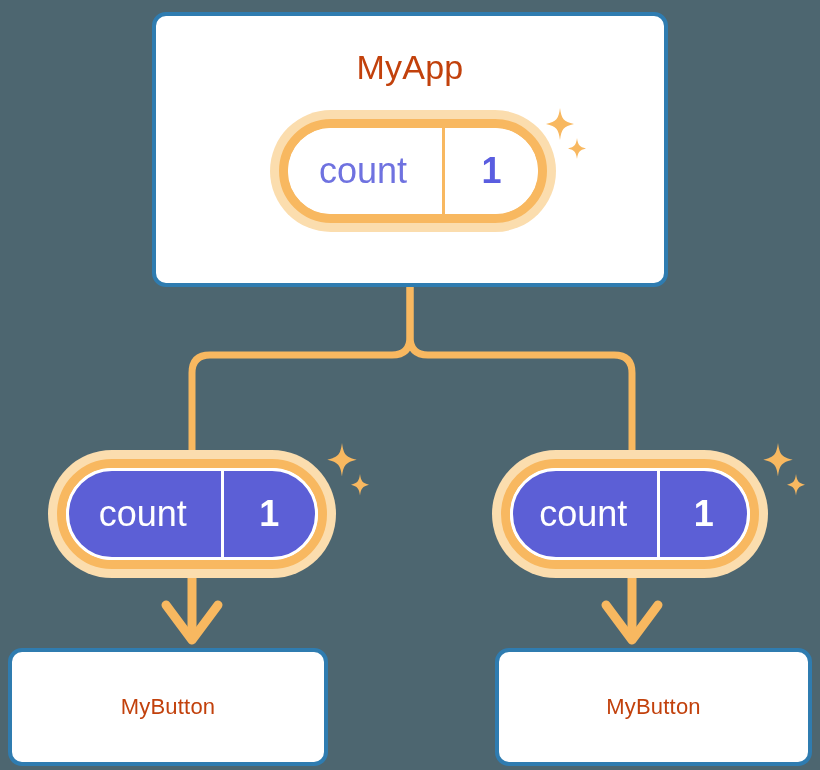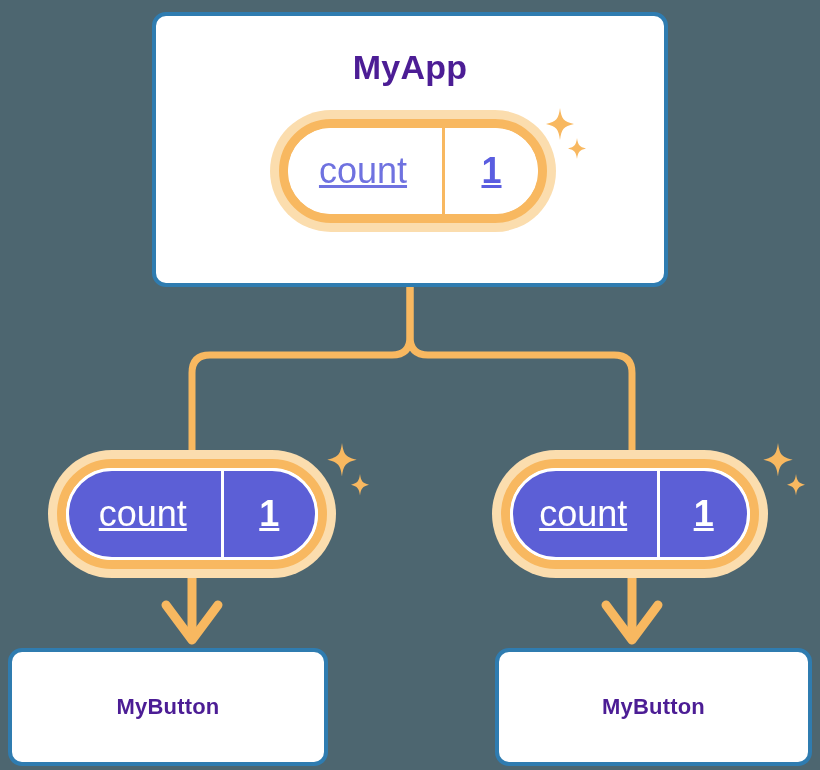--- a/index.html
+++ b/index.html
@@ -34,23 +34,23 @@
     position: absolute;
     background: #ffffff;
     border: 4px solid #2f7cb0;
     border-radius: 14px;
     box-sizing: border-box;
     display: flex;
     flex-direction: column;
     align-items: center;
   }
   .card-title {
-    color: #4c1d95;
+    color: #c2410c;
     font-size: 34px;
-    font-weight: 700;
+    font-weight: 400;
     letter-spacing: 0.2px;
     line-height: 1;
     white-space: nowrap;
   }
 
   #card-app {
     left: 152px;
     top: 12px;
     width: 516px;
     height: 275px;
@@ -104,21 +104,20 @@
     display: flex;
     align-items: stretch;
     overflow: hidden;
   }
   .pill-key, .pill-val {
     display: flex;
     align-items: center;
     justify-content: center;
     line-height: 1;
     white-space: nowrap;
-    text-decoration: underline;
   }
   .pill-key { flex: 0 0 60%; }
   .pill-val { flex: 1 1 auto; }
 
   
   #pill-app {
     left: 270px;
     top: 110px;
     width: 286px;
     height: 122px;

